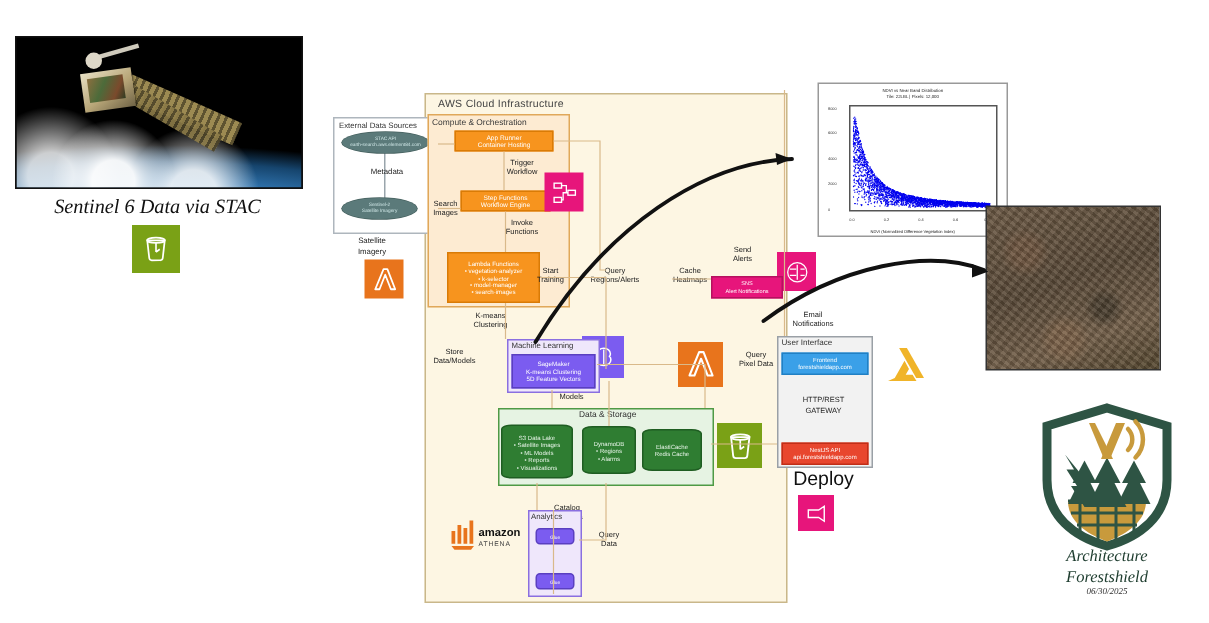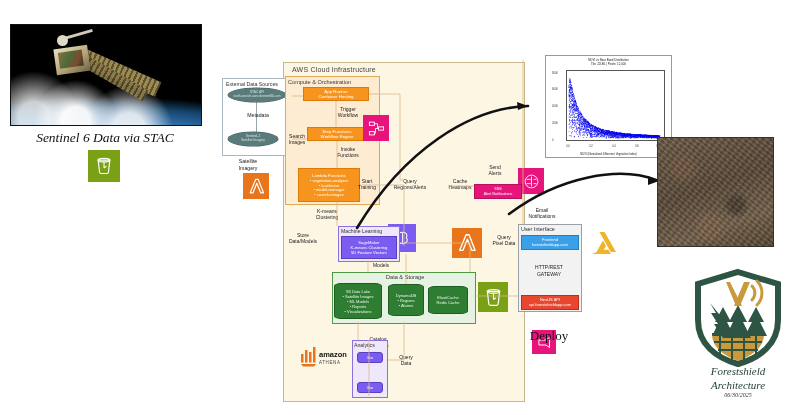--- a/index.html
+++ b/index.html
@@ -147,22 +147,22 @@
   #ui-front{left:521px;top:235px;width:56px;height:13px;background:#3aa0e8;
     border:1px solid #2180c4;color:#fff;font-size:4px;
     display:flex;flex-direction:column;align-items:center;justify-content:center;
     text-align:center;line-height:1.2;}
   #ui-gw{left:524px;top:264px;width:50px;font-size:5px;text-align:center;
     line-height:1.3;color:#222;}
   #ui-api{left:521px;top:295px;width:56px;height:13px;background:#e8462e;
     border:1px solid #c12e18;color:#fff;font-size:4px;
     display:flex;flex-direction:column;align-items:center;justify-content:center;
     text-align:center;line-height:1.2;}
-  #deploy-label{left:518px;top:328px;width:62px;text-align:center;font-size:13px;
-    font-family:Liberation Serif, serif;color:#111;}
+  #deploy-label{left:518px;top:311px;width:62px;text-align:center;font-size:13px;
+    font-family:Liberation Sans, sans-serif;color:#111;}
   #amplify-logo{left:588px;top:230px;width:30px;height:26px;}
 
   
   #chart-card{left:545px;top:55px;width:125px;height:101px;background:#fff;
     border:1px solid #999;}
   #chart-title{position:absolute;left:0;top:3px;width:100%;text-align:center;
     font-size:2.9px;line-height:1.35;color:#222;}
   #plot-area{position:absolute;left:20px;top:14px;right:6px;bottom:16px;
     border:1px solid #555;background:#fff;overflow:hidden;}
   #plot-svg{position:absolute;inset:0;width:100%;height:100%;}
@@ -3070,22 +3070,22 @@
     </g>
     <path d="M44 38 54 14h6L50 38h6l-9 0z" fill="#c89a3c"></path>
     <path d="M40 14 52 38h-6L36 14z" fill="#c89a3c"></path>
     <g stroke="#c89a3c" stroke-width="3" fill="none" stroke-linecap="round">
       <path d="M62 18a10 10 0 0 1 0 14"></path>
       <path d="M67 13a17 17 0 0 1 0 24"></path>
     </g>
   </svg>
 </div>
 <div class="abs" id="logo-caption">
+  <div>Architecture</div>
   <div>Forestshield</div>
-  <div>Architecture</div>
 </div>
 <div class="abs" id="logo-date">06/30/2025</div>
 
 <svg id="arrows" aria-hidden="true">
   <g stroke="#d9b98a" stroke-width="0.8" fill="none">
     <path d="M292 96 H303"></path>
     <path d="M292 139 H307"></path>
     <path d="M336 101 V127"></path>
     <path d="M337 141 V168"></path>
     <path d="M369 94 H400 V180 H404"></path>

